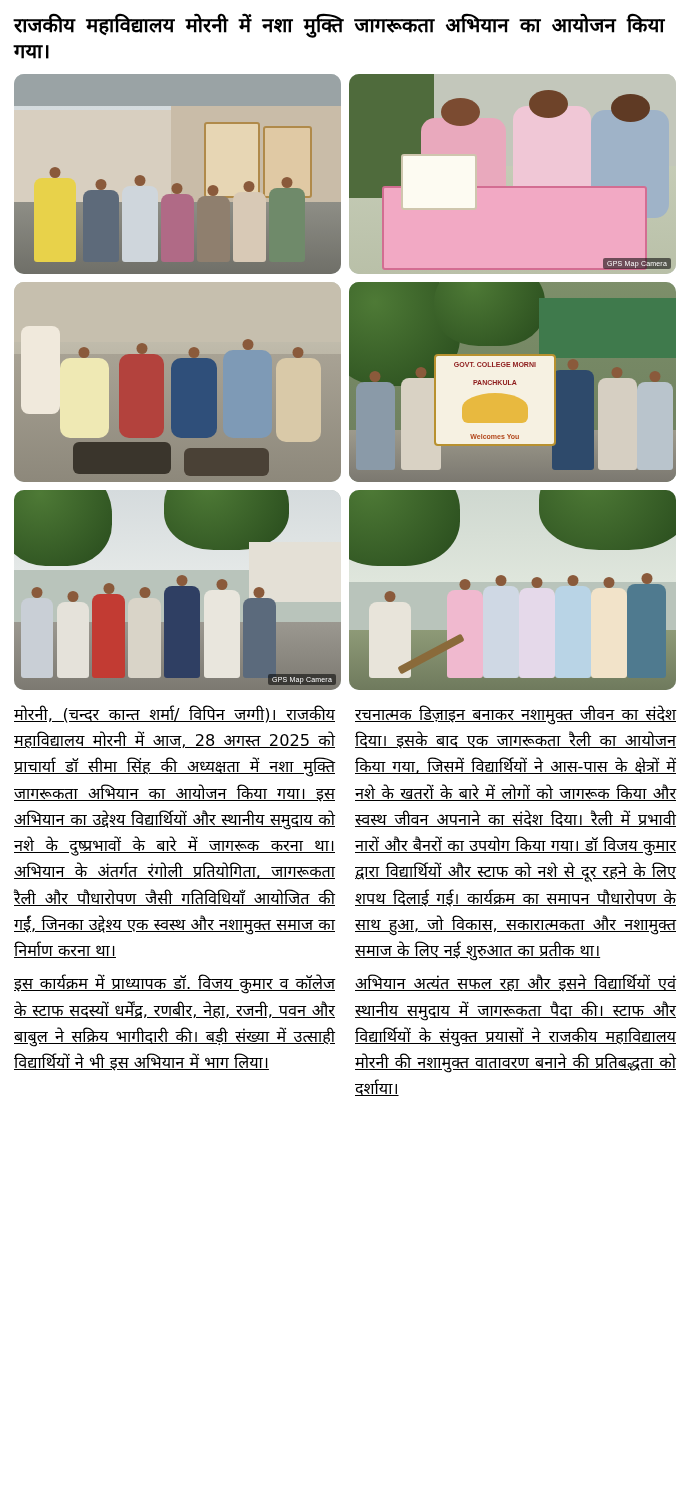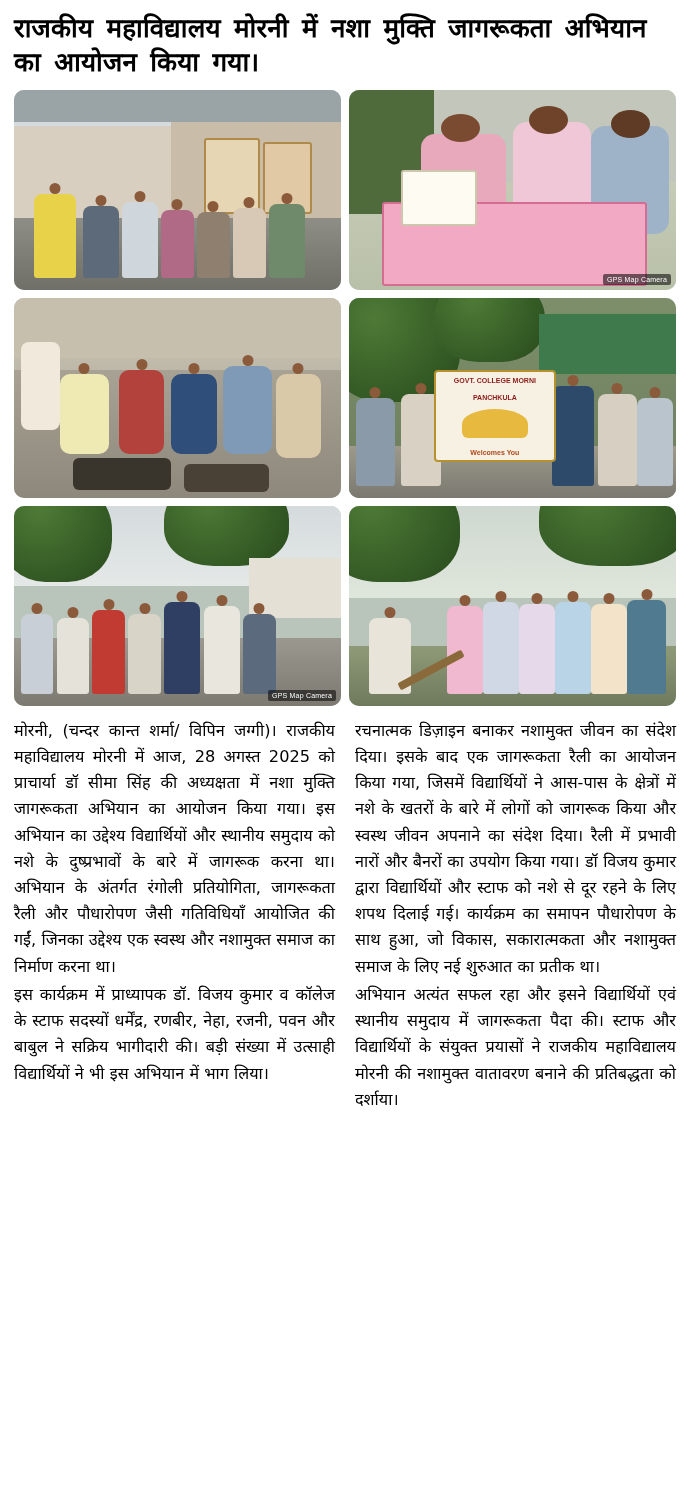--- a/index.html
+++ b/index.html
@@ -19,21 +19,21 @@
     height: 1490px;
     box-sizing: border-box;
     padding: 10px 14px 6px 14px;
     position: relative;
   }
 
   
   .headline {
     font-family: "DejaVu Sans", sans-serif;
     font-weight: 700;
-    font-size: 26px;
+    font-size: 20px;
     line-height: 1.30;
     letter-spacing: 0.2px;
     color: #000;
     margin: 2px 0 10px 0;
     text-align: left;
     word-spacing: 4px;
   }
 
   
   .photo-grid {
@@ -116,22 +116,23 @@
     column-gap: 20px;
   }
   .col p {
     margin: 0;
     font-family: "DejaVu Sans", sans-serif;
     font-size: 16.2px;
     line-height: 1.62;
     text-align: justify;
     text-justify: inter-word;
     color: #000;
-  }
-  .col p + p { margin-top: 2px; }
+    text-decoration: underline;
+  }
+  .col p + p { margin-top: 7px; }
 </style>
 </head>
 <body>
 
 <div class="page">
 
   <h1 class="headline">राजकीय महाविद्यालय मोरनी में नशा मुक्ति जागरूकता अभियान का आयोजन किया गया।</h1>
 
   <div class="photo-grid">
 

